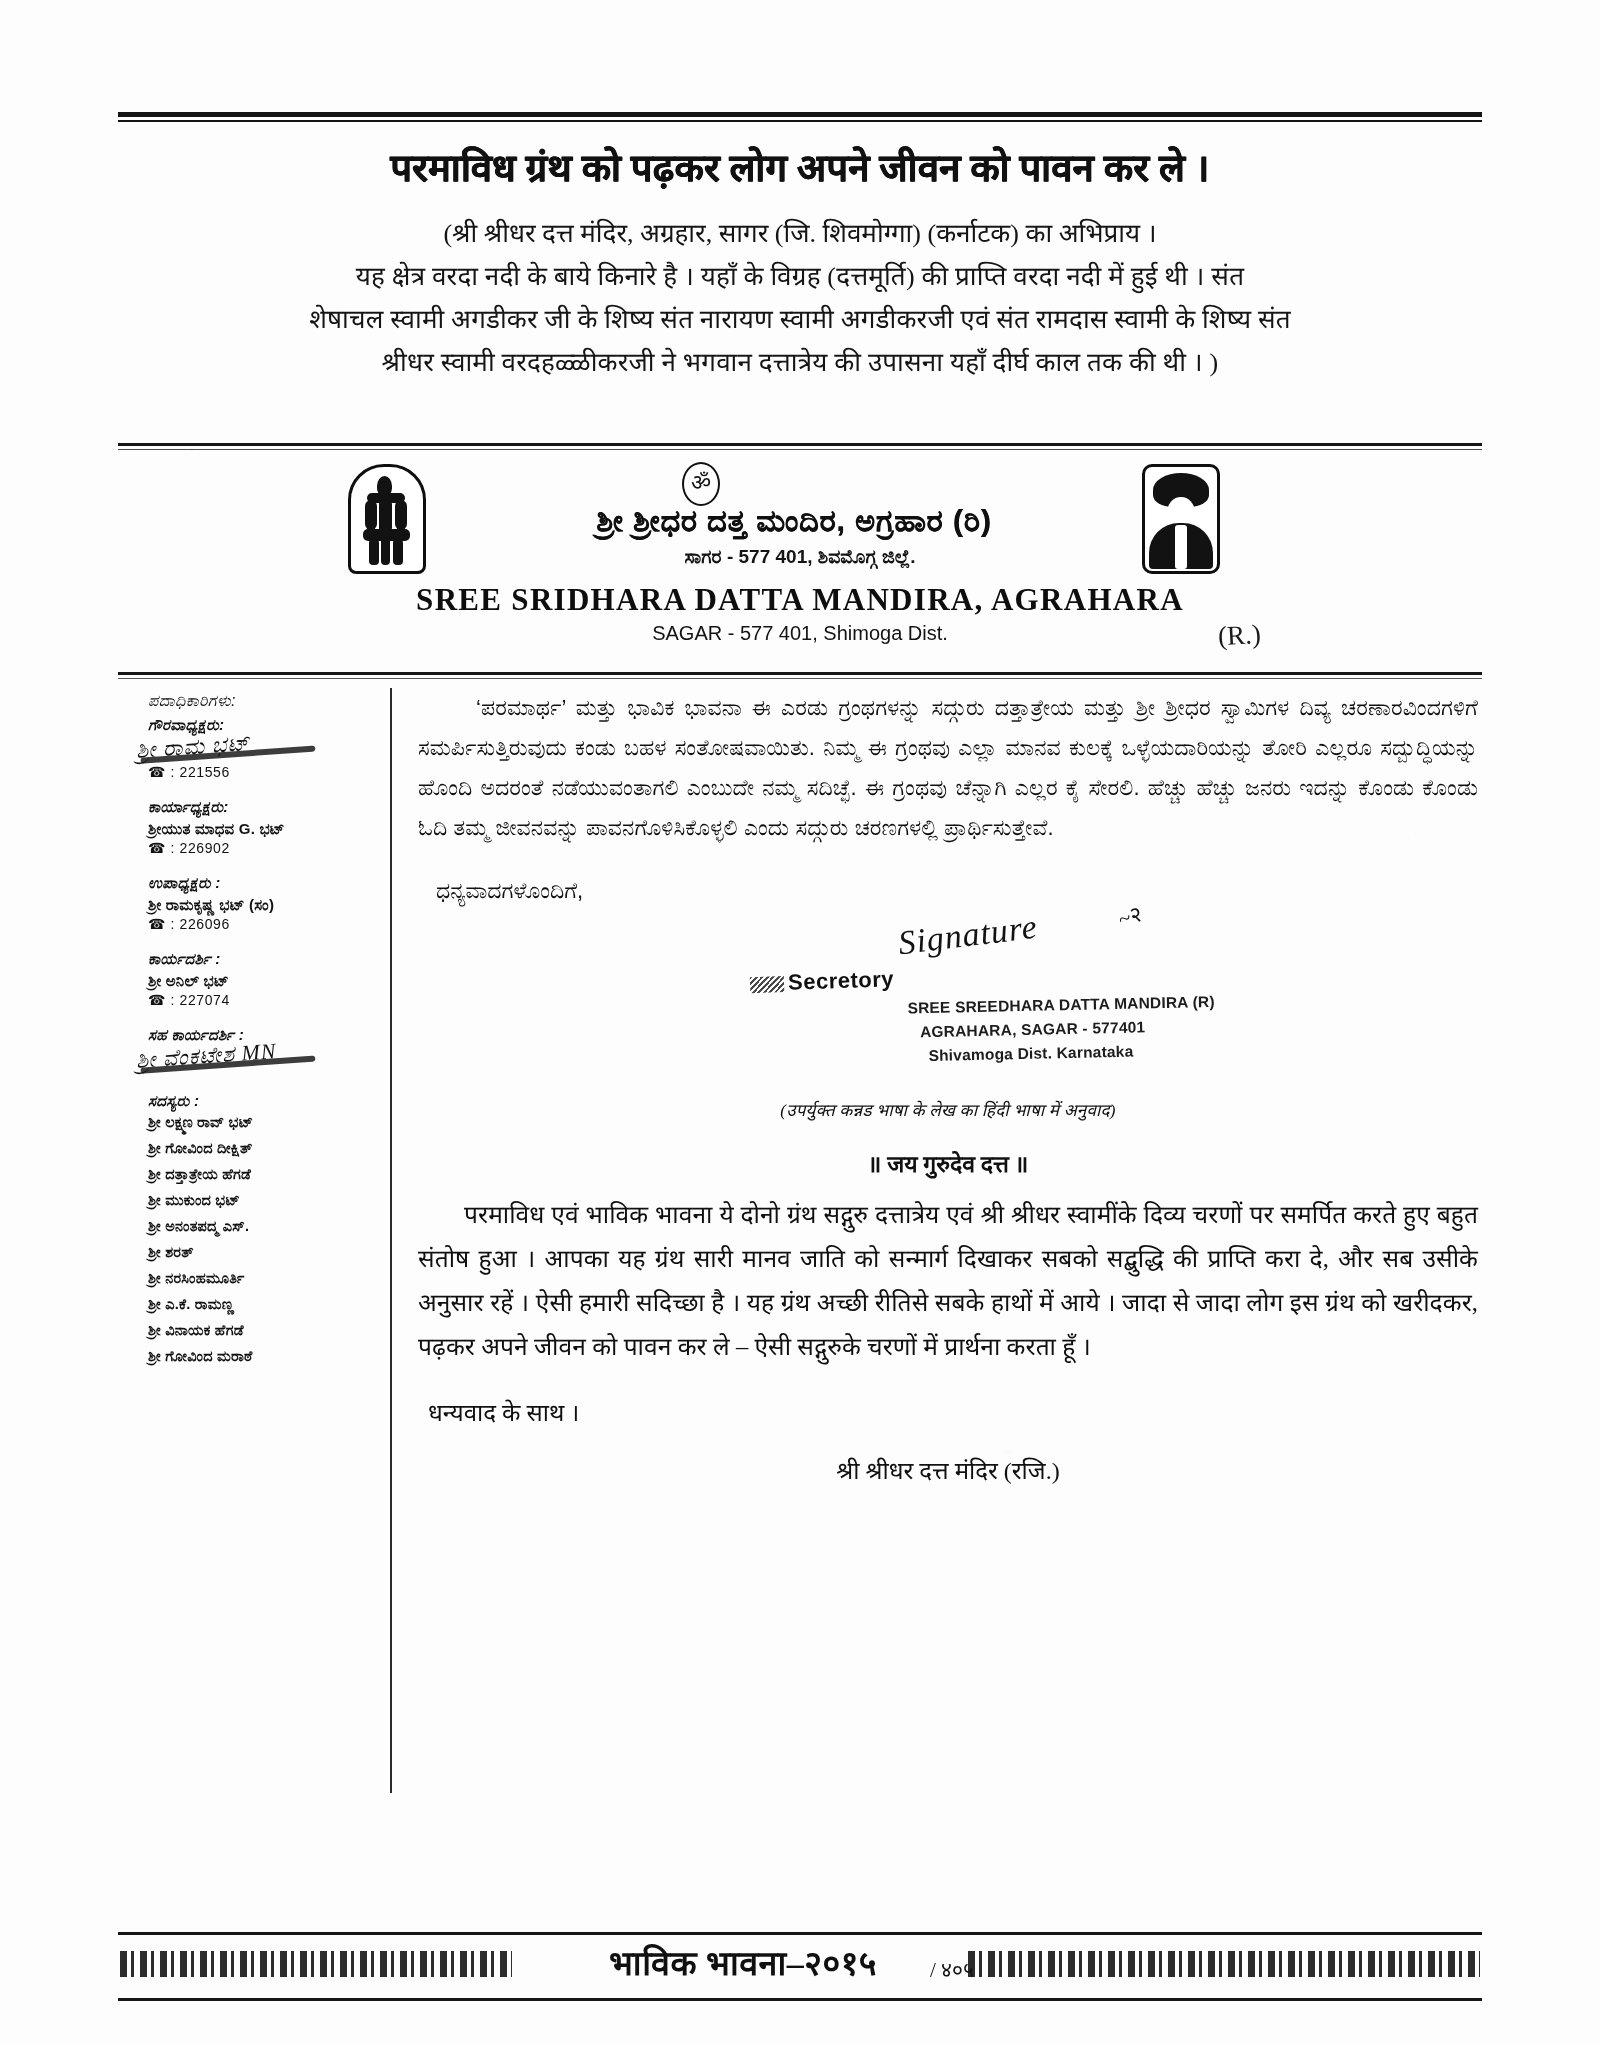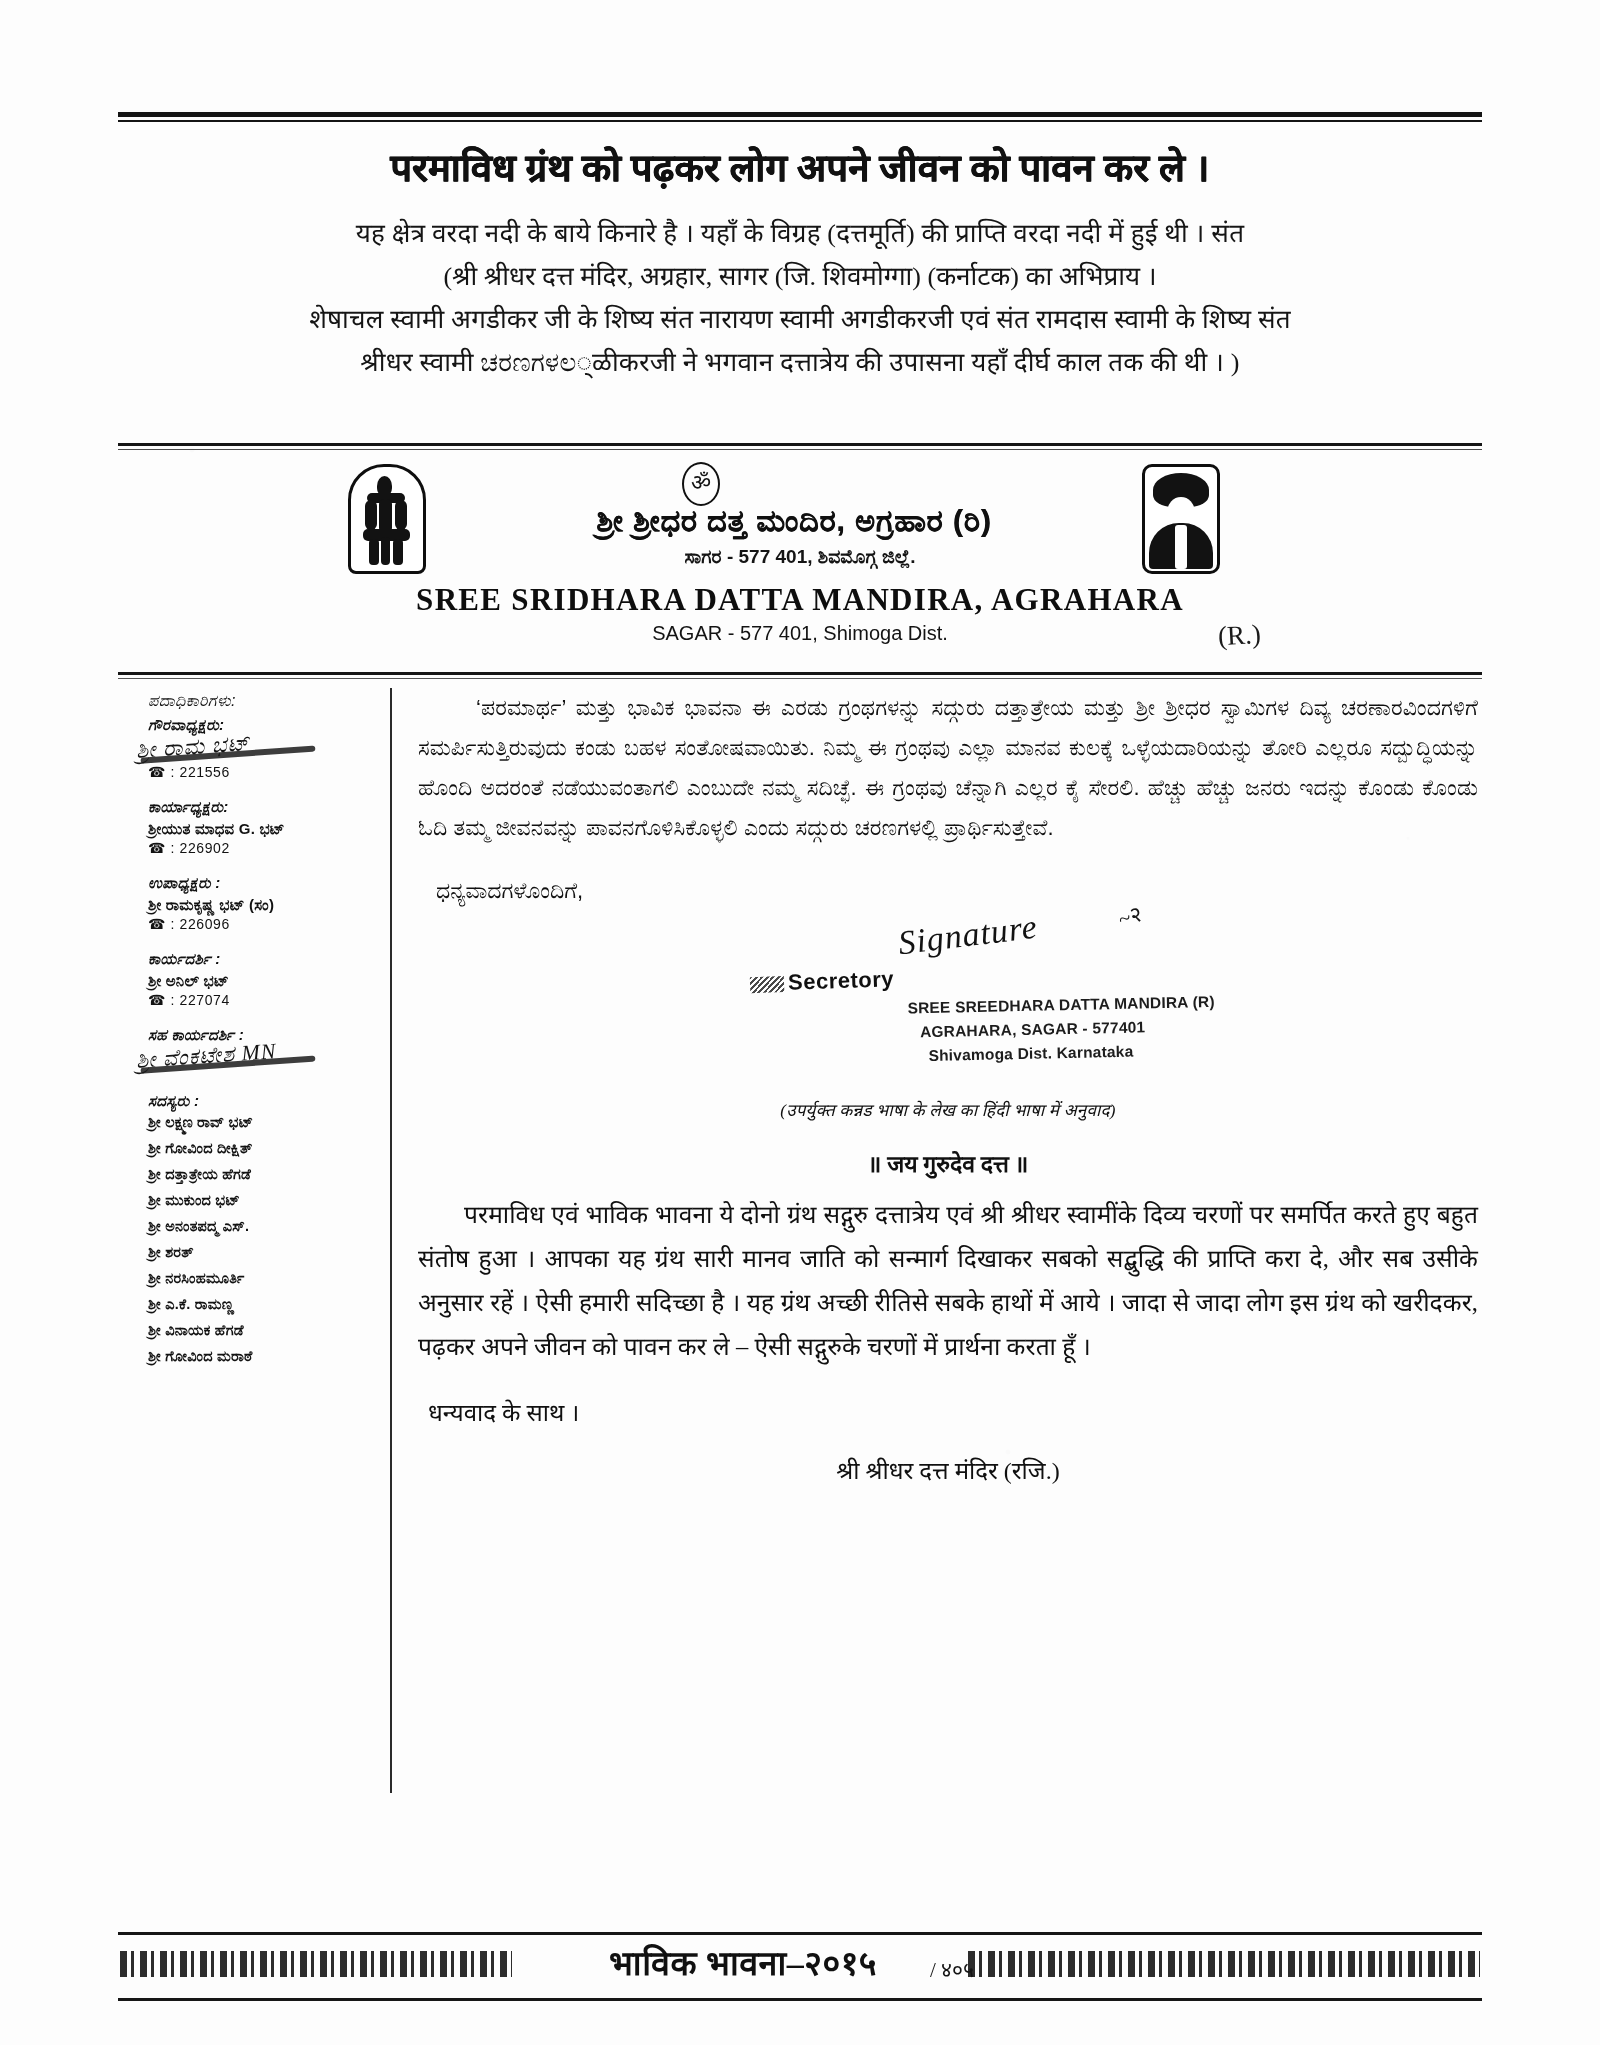--- a/index.html
+++ b/index.html
@@ -426,24 +426,24 @@
   <div class="content">
 
     <div class="rule-top">
       <div class="thick"></div>
       <div class="thin"></div>
     </div>
 
     <div class="headline">परमाविध ग्रंथ को पढ़कर लोग अपने जीवन को पावन कर ले ।</div>
 
     <div class="hindi-intro">
+      <span class="ln">(श्री श्रीधर दत्त मंदिर, अग्रहार, सागर (जि. शिवमोग्गा) (कर्नाटक) का अभिप्राय ।</span>
       <span class="ln wide">यह क्षेत्र वरदा नदी के बाये किनारे है । यहाँ के विग्रह (दत्तमूर्ति) की प्राप्ति वरदा नदी में हुई थी । संत</span>
-      <span class="ln">(श्री श्रीधर दत्त मंदिर, अग्रहार, सागर (जि. शिवमोग्गा) (कर्नाटक) का अभिप्राय ।</span>
       <span class="ln wide">शेषाचल स्वामी अगडीकर जी के शिष्य संत नारायण स्वामी अगडीकरजी एवं संत रामदास स्वामी के शिष्य संत</span>
-      <span class="ln wide">श्रीधर स्वामी ಚರಣಗಳಲ्ळीकरजी ने भगवान दत्तात्रेय की उपासना यहाँ दीर्घ काल तक की थी । )</span>
+      <span class="ln wide">श्रीधर स्वामी वरदहळ्ळीकरजी ने भगवान दत्तात्रेय की उपासना यहाँ दीर्घ काल तक की थी । )</span>
     </div>
 
     <div class="rule-mid"></div>
     <div class="rule-mid second"></div>
 
     <div class="letterhead">
 
       <div class="crest left">
         <span class="blob b1"></span>
           <span class="blob b2"></span>

